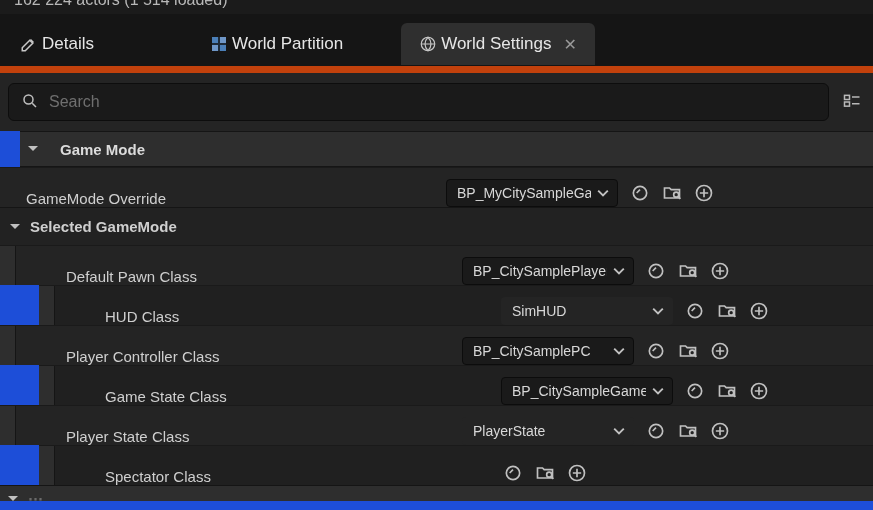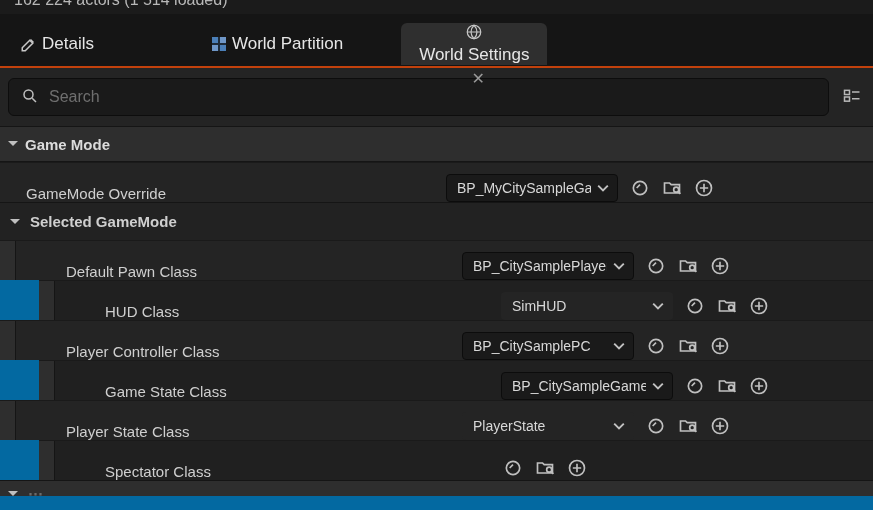--- a/index.html
+++ b/index.html
@@ -36,37 +36,36 @@
     padding: 0 18px;
     height: 42px;
     color: #e6e6e6;
     font-size: 17px;
     cursor: pointer;
   }
   .tab.active {
     background: #2f2f2f;
     border-radius: 6px 6px 0 0;
     position: relative;
-    flex-direction: column;
   }
   .tab .close {
     color: #999;
     font-size: 16px;
     margin-left: 8px;
   }
   .tab-ico {
     width: 18px; height: 18px;
     display: inline-flex;
     align-items: center;
     justify-content: center;
   }
   .panel-body {
-    background: #0369a1;
+    background: #1d4ed8;
     height: calc(510px - 22px - 44px);
-    border-top: 2px solid #c2410c;
+    border-top: 7px solid #c2410c;
   }
   .search-row {
     display: flex;
     align-items: center;
     gap: 10px;
     padding: 10px 8px 10px 8px;
     background: #242424;
   }
   .search-box {
     flex: 1;
@@ -93,29 +92,30 @@
     display: inline-flex;
     align-items: center;
     justify-content: center;
     color: #9a9a9a;
     cursor: pointer;
   }
 
   .category-header {
     display: flex;
     align-items: center;
-    gap: 5px;
+    gap: 20px;
     padding: 12px 6px;
     height: 36px;
     background: #2e2e2e;
     border-top: 1px solid #151515;
     border-bottom: 1px solid #151515;
     font-weight: 700;
     color: #dcdcdc;
     font-size: 15px;
+    margin-left: 20px;
   }
   .sub-header {
     display: flex;
     align-items: center;
     gap: 8px;
     padding: 0 8px;
     height: 38px;
     background: #222222;
     border-top: 1px solid #151515;
     color: #cfcfcf;

